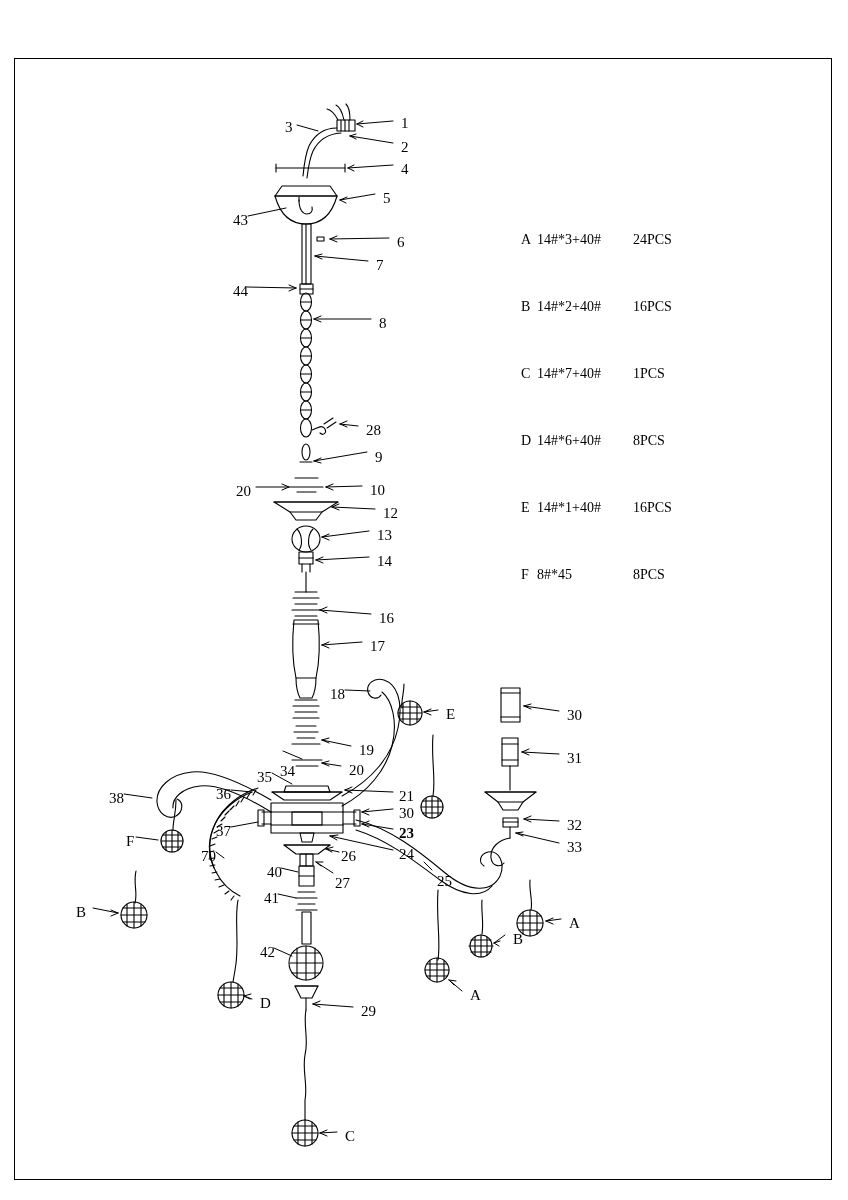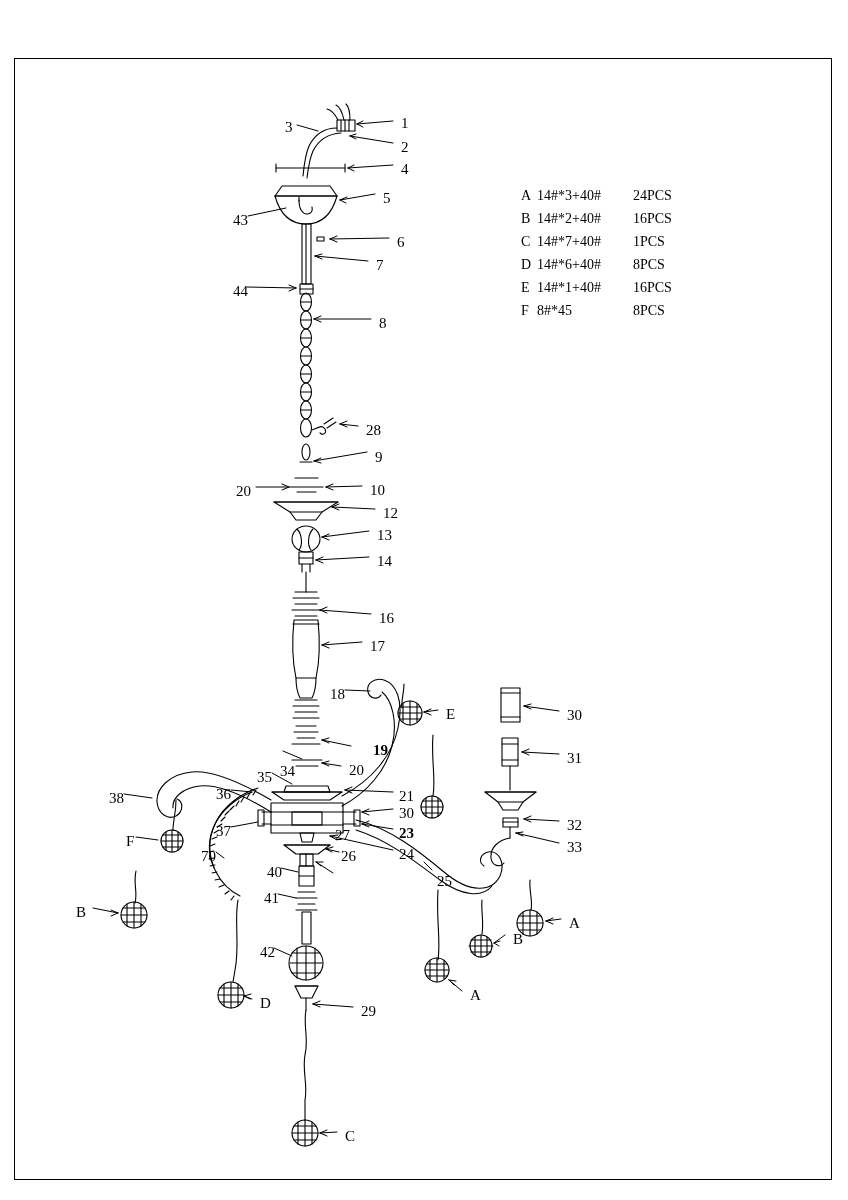--- a/index.html
+++ b/index.html
@@ -58,20 +58,21 @@
     margin-bottom: 7px;
     white-space: nowrap;
   }
   .legend-key {
     width: 16px;
     display: inline-block;
   }
   .legend-code {
     width: 96px;
     display: inline-block;
+    margin-top: 44px;
   }
   .legend-qty {
     display: inline-block;
   }
 </style>
 </head>
 <body>
 
 <div id="sheet">
 
@@ -514,29 +515,29 @@
       <div class="num" style="left: 379px; top: 316px;">8</div>
       <div class="num" style="left: 375px; top: 450px;">9</div>
       <div class="num" style="left: 370px; top: 483px;">10</div>
       <div class="num" style="left: 236px; top: 484px;">20</div>
       <div class="num" style="left: 383px; top: 506px;">12</div>
       <div class="num" style="left: 377px; top: 528px;">13</div>
       <div class="num" style="left: 377px; top: 554px;">14</div>
       <div class="num" style="left: 379px; top: 611px;">16</div>
       <div class="num" style="left: 370px; top: 639px;">17</div>
       <div class="num" style="left: 330px; top: 687px;">18</div>
-      <div class="num" style="left: 373px; top: 743px; font-weight: bold;">19</div>
+      <div class="num" style="left: 359px; top: 743px;">19</div>
       <div class="num" style="left: 349px; top: 763px;">20</div>
       <div class="num" style="left: 399px; top: 789px;">21</div>
       <div class="num" style="left: 399px; top: 806px;">30</div>
       <div class="num" style="left: 399px; top: 826px; font-weight: bold;">23</div>
       <div class="num" style="left: 399px; top: 847px; text-align: right;">24</div>
       <div class="num" style="left: 437px; top: 874px;">25</div>
       <div class="num" style="left: 341px; top: 849px;">26</div>
-      <div class="num" style="left: 335px; top: 828px; text-align: right;">27</div>
+      <div class="num" style="left: 335px; top: 876px; text-align: right;">27</div>
       <div class="num" style="left: 366px; top: 423px;">28</div>
       <div class="num" style="left: 361px; top: 1004px;">29</div>
       <div class="num" style="left: 567px; top: 708px;">30</div>
       <div class="num" style="left: 567px; top: 751px;">31</div>
       <div class="num" style="left: 567px; top: 818px;">32</div>
       <div class="num" style="left: 567px; top: 840px;">33</div>
       <div class="num" style="left: 280px; top: 748px; margin-top: 16px;">34</div>
       <div class="num" style="left: 257px; top: 770px;">35</div>
       <div class="num" style="left: 216px; top: 787px;">36</div>
       <div class="num" style="left: 216px; top: 824px;">37</div>

